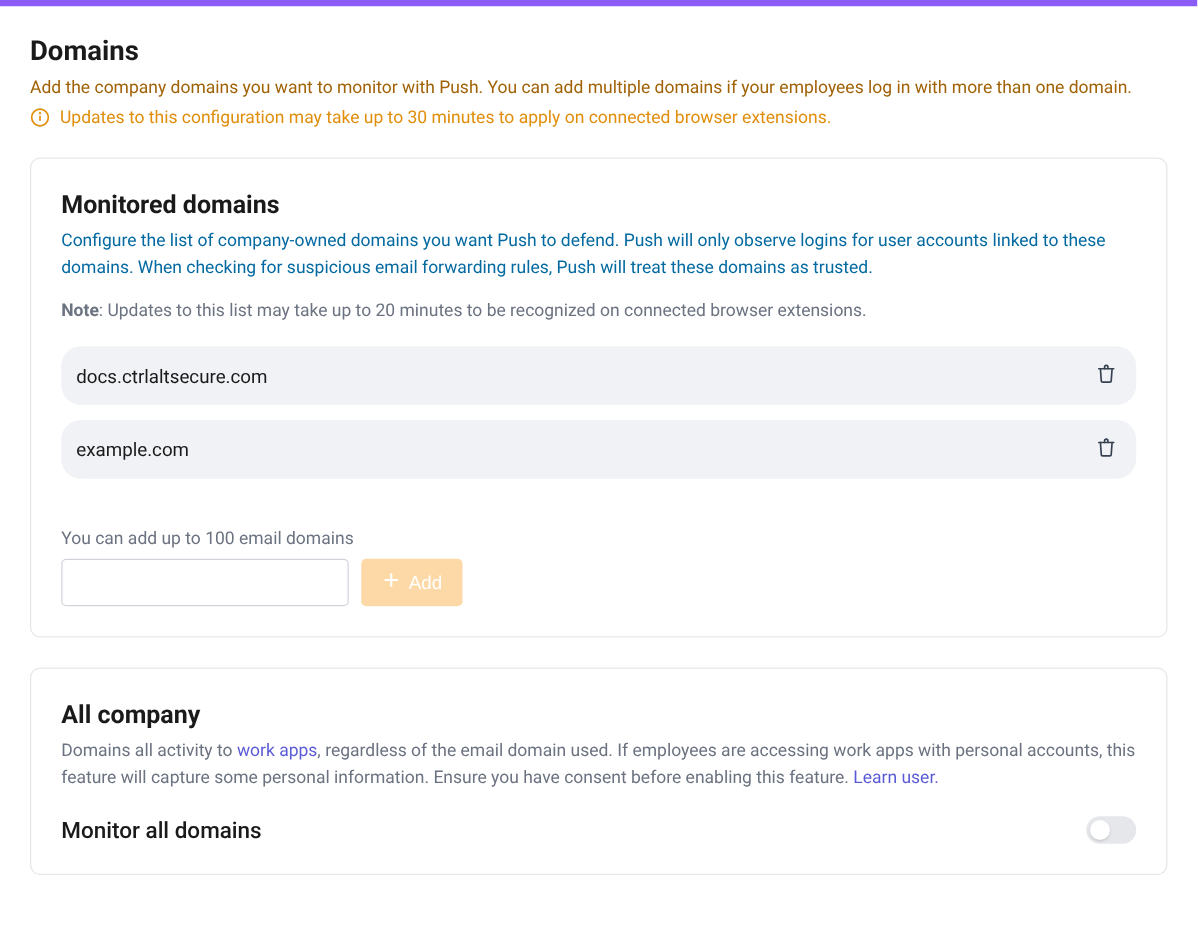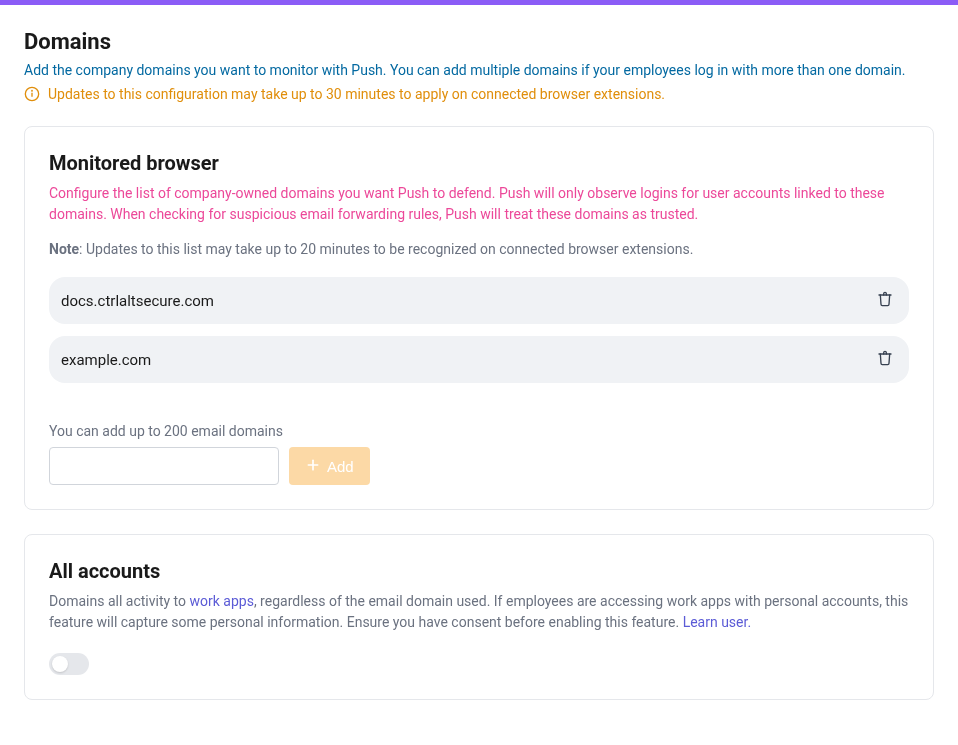--- a/index.html
+++ b/index.html
@@ -19,21 +19,21 @@
       border-top: 5px solid #8b5cf6;
     }
     .page-title {
       font-size: 22px;
       font-weight: 700;
       color: #1a1a1a;
       margin-bottom: 8px;
     }
     .page-subtitle {
       font-size: 14px;
-      color: #0369a1;
+      color: #a16207;
       margin-bottom: 8px;
     }
     .warning-row {
       display: flex;
       align-items: center;
       gap: 8px;
       margin-bottom: 24px;
     }
     .warning-icon {
       width: 16px;
@@ -52,21 +52,21 @@
       margin-bottom: 24px;
     }
     .card-title {
       font-size: 20px;
       font-weight: 700;
       color: #1a1a1a;
       margin-bottom: 8px;
     }
     .card-desc {
       font-size: 14px;
-      color: #ec4899;
+      color: #0369a1;
       line-height: 1.5;
       margin-bottom: 16px;
     }
     .card-note {
       font-size: 14px;
       color: #6b7280;
       margin-bottom: 20px;
     }
     .card-note strong {
       font-weight: 700;
@@ -191,21 +191,21 @@
       <svg viewBox="0 0 24 24" fill="none" stroke="currentColor" stroke-width="2">
         <circle cx="12" cy="12" r="10"></circle>
         <line x1="12" y1="10" x2="12" y2="16"></line>
         <circle cx="12" cy="7" r="0.5" fill="currentColor"></circle>
       </svg>
     </span>
     <span class="warning-text">Updates to this configuration may take up to 30 minutes to apply on connected browser extensions.</span>
   </div>
 
   <div class="card">
-    <h2 class="card-title">Monitored browser</h2>
+    <h2 class="card-title">Monitored domains</h2>
     <p class="card-desc">Configure the list of company-owned domains you want Push to defend. Push will only observe logins for user accounts linked to these domains. When checking for suspicious email forwarding rules, Push will treat these domains as trusted.</p>
     <p class="card-note">
       <strong>Note</strong><span>: Updates to this list may take up to 20 minutes to be recognized on connected browser extensions.</span>
     </p>
 
     <div id="domain-list">
         <div class="domain-row">
           <span class="domain-name">docs.ctrlaltsecure.com</span>
           <button class="trash-btn">
             <span><svg viewBox="0 0 24 24" fill="none" stroke="currentColor" stroke-width="2" stroke-linecap="round" stroke-linejoin="round">
@@ -221,40 +221,41 @@
             <span><svg viewBox="0 0 24 24" fill="none" stroke="currentColor" stroke-width="2" stroke-linecap="round" stroke-linejoin="round">
                 <polyline points="3 6 5 6 21 6"></polyline>
                 <path d="M19 6l-1 14a2 2 0 0 1-2 2H8a2 2 0 0 1-2-2L5 6"></path>
                 <path d="M10 6V4a2 2 0 0 1 2-2h0a2 2 0 0 1 2 2v2"></path>
               </svg></span>
           </button>
         </div>
       </div>
 
     <div class="add-section">
-      <p class="add-hint">You can add up to 200 email domains</p>
+      <p class="add-hint">You can add up to 100 email domains</p>
       <div class="add-row">
         <input class="add-input" type="text" value="" style="">
         <button class="add-btn">
           <span>
             <svg viewBox="0 0 24 24" fill="none" stroke="currentColor" stroke-width="2.5" stroke-linecap="round">
               <line x1="12" y1="5" x2="12" y2="19"></line>
               <line x1="5" y1="12" x2="19" y2="12"></line>
             </svg>
           </span>
           <span>Add</span>
         </button>
       </div>
     </div>
   </div>
 
   <div class="card">
-    <h2 class="card-title">All accounts</h2>
+    <h2 class="card-title">All company</h2>
     <p class="all-desc">
       <span>Domains all activity to </span><a href="#" class="link">work apps</a><span>, regardless of the email domain used. If employees are accessing work apps with personal accounts, this feature will capture some personal information. Ensure you have consent before enabling this feature. </span><a href="#" class="link">Learn user.</a>
     </p>
     <div class="toggle-row">
+      <span class="toggle-label">Monitor all domains</span>
       <button class="toggle" aria-checked="off">
         <span class="toggle-knob"></span>
       </button>
     </div>
   </div>
 </div>
 
 </body></html>

